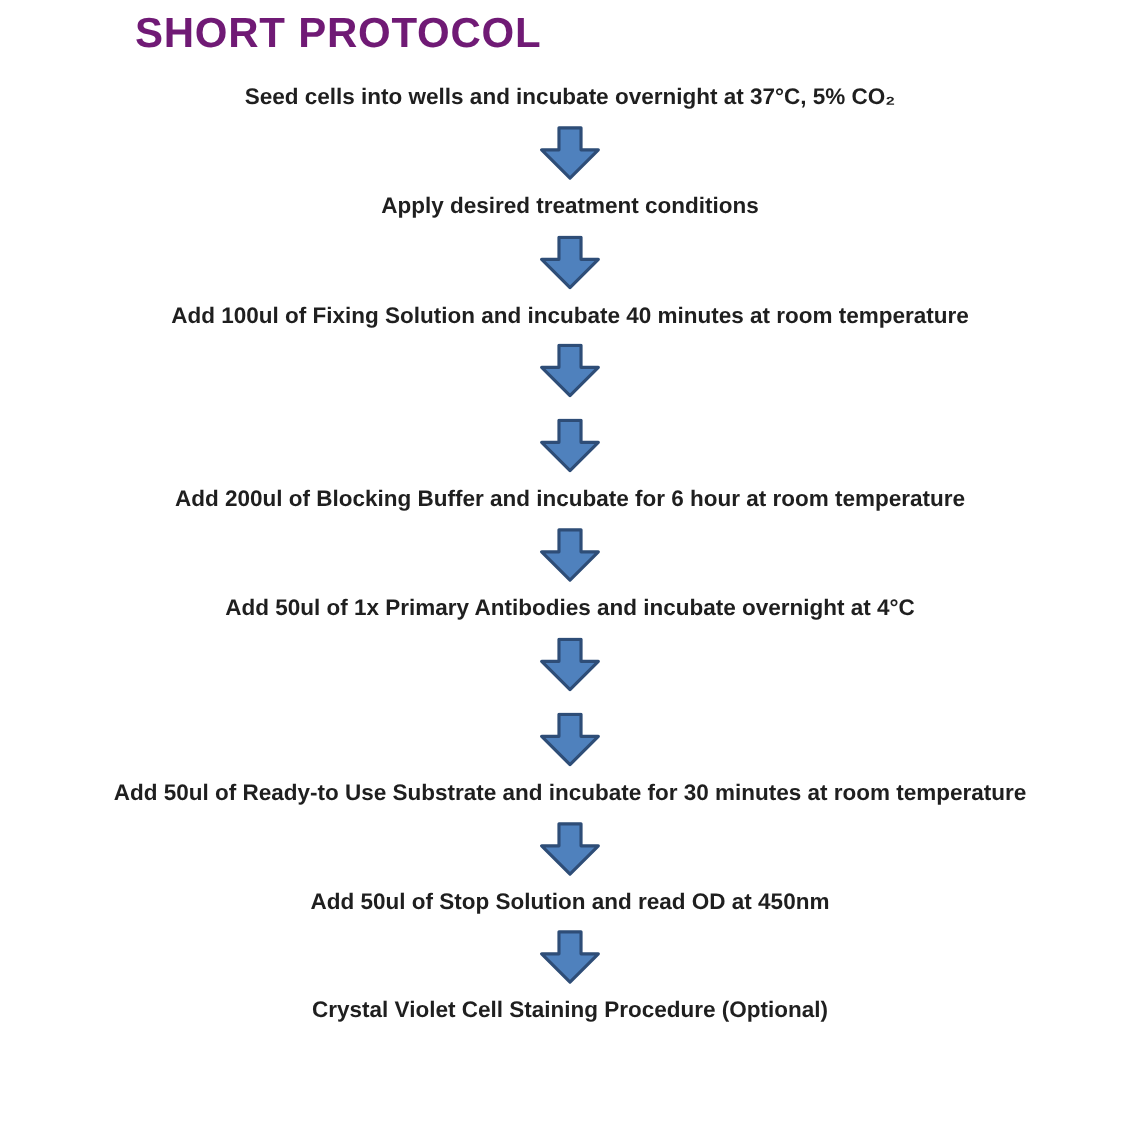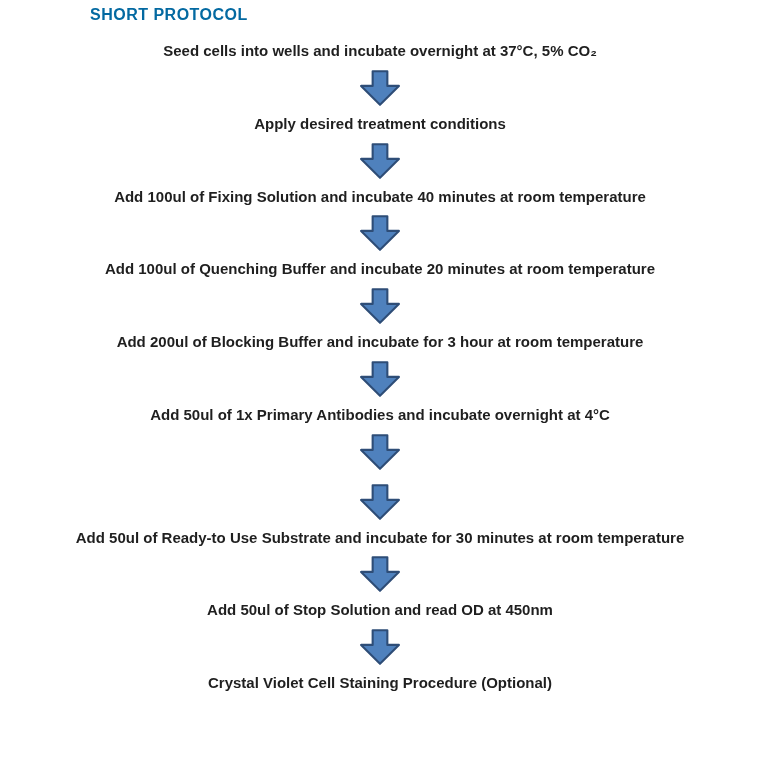--- a/index.html
+++ b/index.html
@@ -14,23 +14,23 @@
     font-family: "Liberation Sans", "DejaVu Sans", sans-serif;
     color: var(--text-color, #1f1f1f);
   }
   .page {
     width: 764px;
     height: 764px;
     box-sizing: border-box;
     padding-top: 4px;
   }
   .title {
-    font-size: 16px;
+    font-size: 28px;
     font-weight: bold;
-    color: #0369a1;
+    color: #701a75;
     margin: 2px 0 16px 90px;
     letter-spacing: 0.5px;
   }
   .flow {
     width: 656px;
     margin: 0 auto 0 52px;
     display: flex;
     flex-direction: column;
     align-items: center;
   }
@@ -76,28 +76,27 @@
     </svg>
   </div>
 
   <div class="step-text">Add 100ul of Fixing Solution and incubate 40 minutes at room temperature</div>
   <div class="arrow-wrap">
     <svg width="42" height="36" viewBox="0 0 40 34" aria-hidden="true">
       <path class="arrow-path" d="M13 1 L27 1 L27 15 L38 15 L20 33 L2 15 L13 15 Z"></path>
     </svg>
   </div>
 
-  <div class="step-text">Add 100ul of Quenching Buffer and incubate 20 minutes at room temperature</div>
   <div class="arrow-wrap">
     <svg width="42" height="36" viewBox="0 0 40 34" aria-hidden="true">
       <path class="arrow-path" d="M13 1 L27 1 L27 15 L38 15 L20 33 L2 15 L13 15 Z"></path>
     </svg>
   </div>
 
-  <div class="step-text">Add 200ul of Blocking Buffer and incubate for 3 hour at room temperature</div>
+  <div class="step-text">Add 200ul of Blocking Buffer and incubate for 6 hour at room temperature</div>
   <div class="arrow-wrap">
     <svg width="42" height="36" viewBox="0 0 40 34" aria-hidden="true">
       <path class="arrow-path" d="M13 1 L27 1 L27 15 L38 15 L20 33 L2 15 L13 15 Z"></path>
     </svg>
   </div>
 
   <div class="step-text">Add 50ul of 1x Primary Antibodies and incubate overnight at 4°C</div>
   <div class="arrow-wrap">
     <svg width="42" height="36" viewBox="0 0 40 34" aria-hidden="true">
       <path class="arrow-path" d="M13 1 L27 1 L27 15 L38 15 L20 33 L2 15 L13 15 Z"></path>

